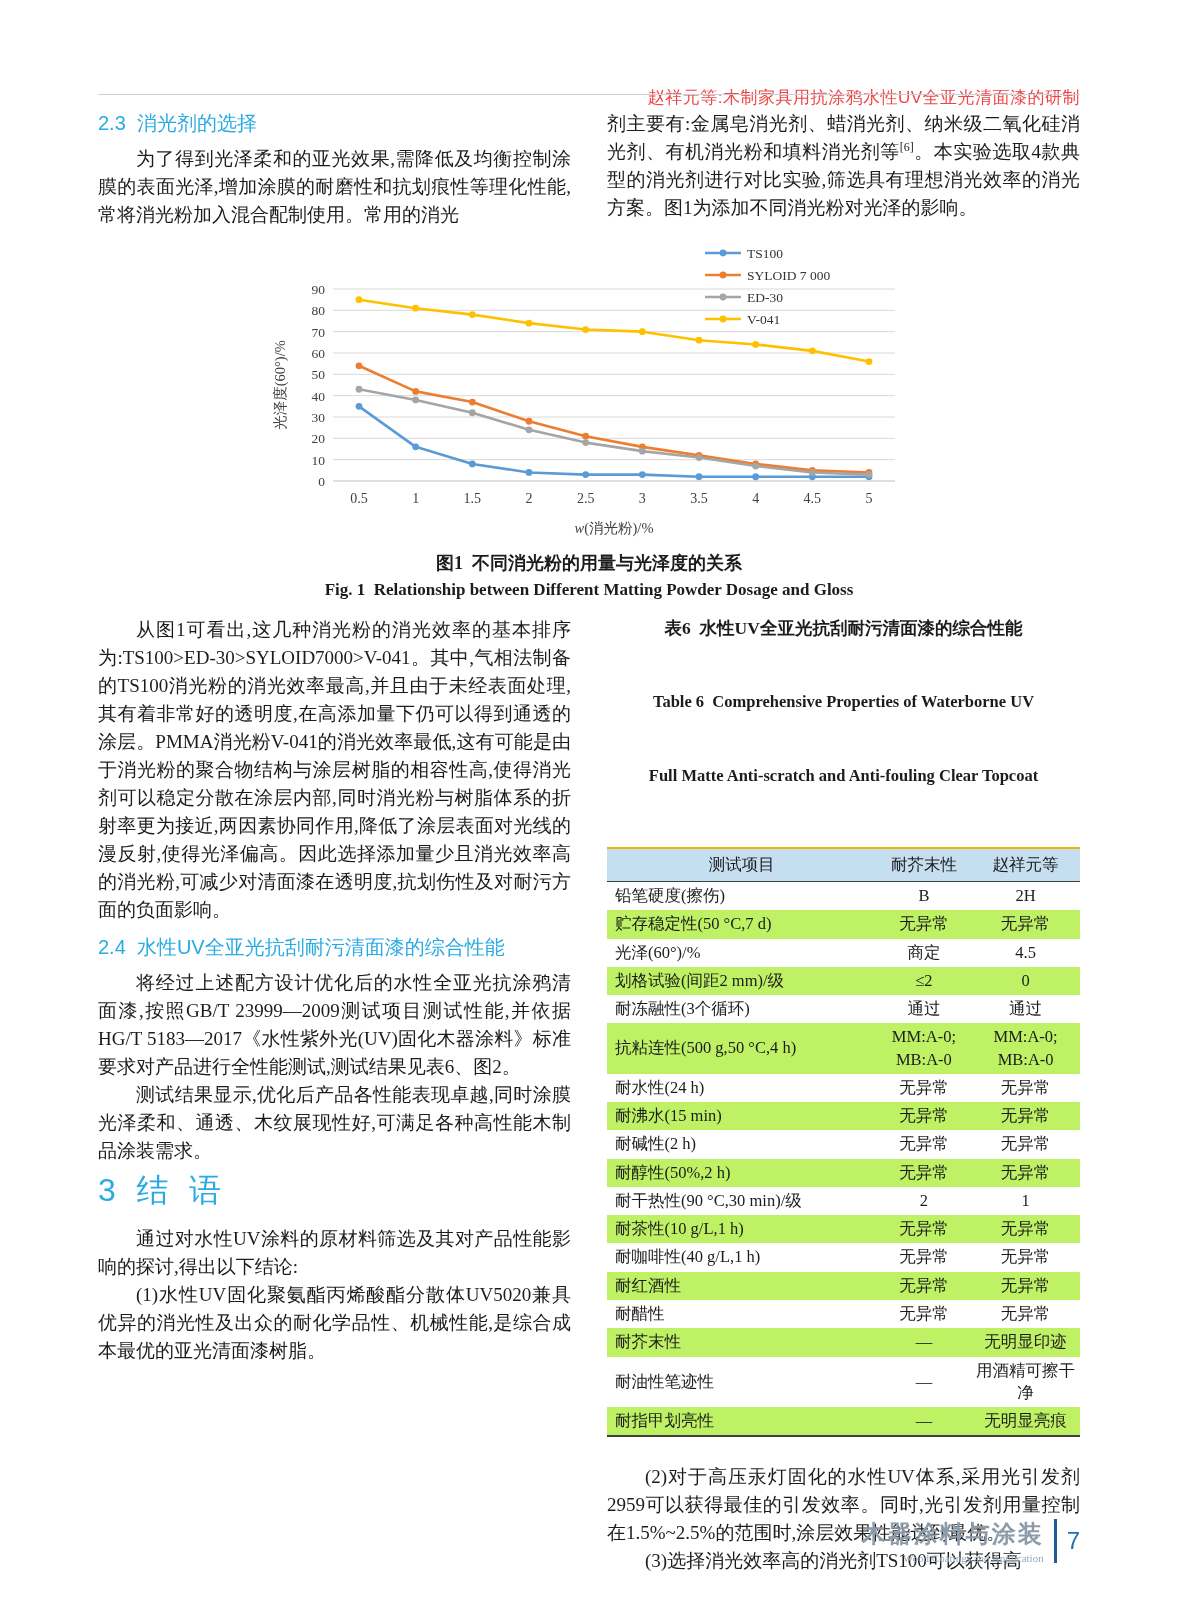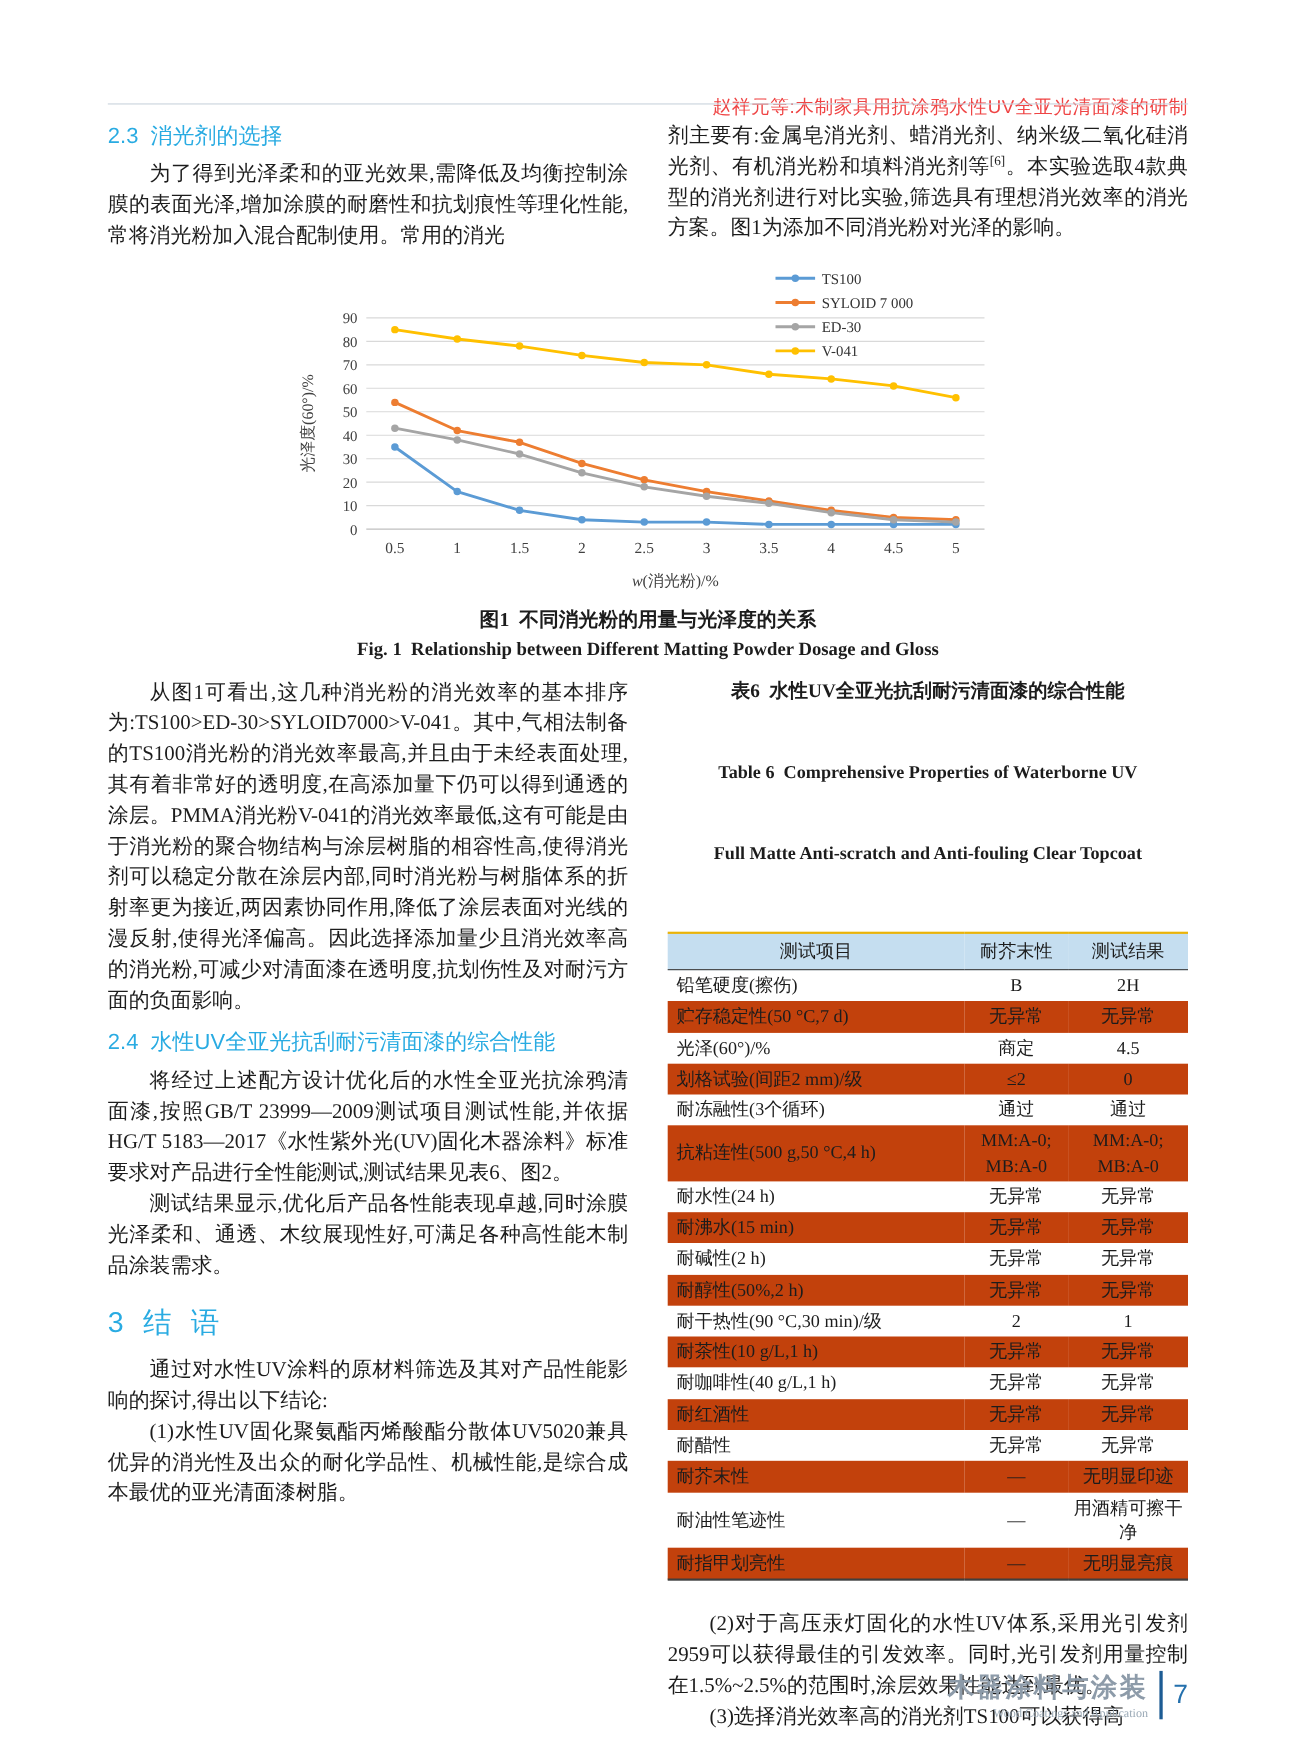--- a/index.html
+++ b/index.html
@@ -17,21 +17,21 @@
     position:absolute;top:94px;left:98px;width:982px;
     border:none;border-top:1px solid #c9d3dc;margin:0;
   }
   .content{position:absolute;top:110px;left:98px;width:982px;}
   .two-col{display:flex;gap:36px;}
   .col{flex:1;min-width:0;}
   .sec-heading{
     font-family:"Liberation Sans",sans-serif;color:#29abe2;
     font-size:20px;font-weight:normal;margin:0 0 8px 0;white-space:pre-wrap;
   }
-  .sec-heading.big{font-size:26px;margin:20px 0 12px 0;letter-spacing:1px;}
+  .sec-heading.big{font-size:32px;margin:4px 0 12px 0;letter-spacing:1px;}
   .body-par{font-size:19px;line-height:28px;text-align:justify;margin:0;}
   .indent{text-indent:2em;}
   .body-par sup{font-size:12px;line-height:0;}
   .mt{margin-top:26px;}
   
   .chart-figure{margin:14px auto 0 auto;width:660px;text-align:center;}
   .chart-figure svg{display:block;margin:0 auto;}
   .cap-cn{font-size:18px;font-weight:bold;margin-top:8px;white-space:pre-wrap;}
   .cap-en{font-size:17px;font-weight:bold;margin-top:5px;white-space:pre-wrap;}
   .bottom-section{margin-top:16px;}
@@ -44,21 +44,21 @@
     font-size:16.5px;
   }
   table.props thead th{
     background:#c5def0;font-weight:normal;padding:5px 2px;
     border-bottom:1.5px solid #3f3f3f;text-align:center;
   }
   table.props td{
     padding:3px 4px;text-align:center;white-space:pre-line;line-height:1.35;
   }
   table.props td.c1{text-align:left;padding-left:8px;}
-  table.props tr.stripe{background:#c2410c;}
+  table.props tr.stripe{background:#bef264;}
   
   .footer{
     position:absolute;right:98px;bottom:36px;
     display:flex;align-items:center;gap:10px;
   }
   .footer-journal{text-align:right;}
   .fj-cn{
     font-family:"Liberation Sans",sans-serif;
     font-size:24px;font-weight:bold;color:#8d9ba9;letter-spacing:2px;
   }
@@ -206,21 +206,21 @@
         <table class="props">
           <colgroup>
             <col style="width:57%">
               <col style="width:20%">
               <col style="width:23%">
           </colgroup>
           <thead>
             <tr>
               <th>测试项目</th>
               <th>耐芥末性</th>
-              <th>测试结果</th>
+              <th>赵祥元等</th>
             </tr>
           </thead>
           <tbody id="table6-body">
               <tr>
                 <td class="c1">铅笔硬度(擦伤)</td>
                 <td>B</td>
                 <td>2H</td>
               </tr>
               <tr class="stripe">
                 <td class="c1">贮存稳定性(50 °C,7 d)</td>

